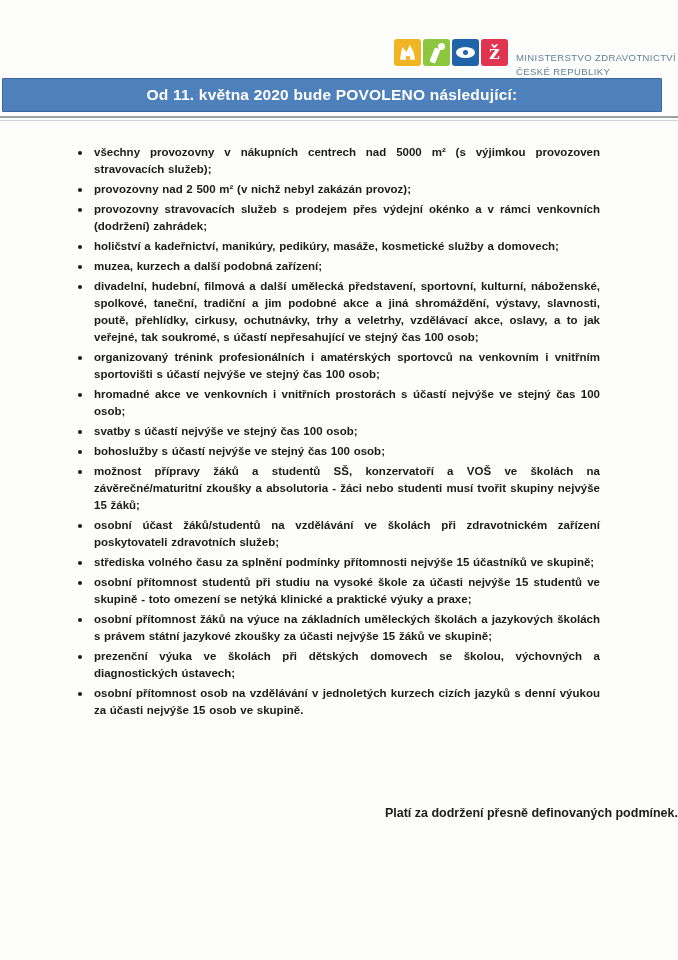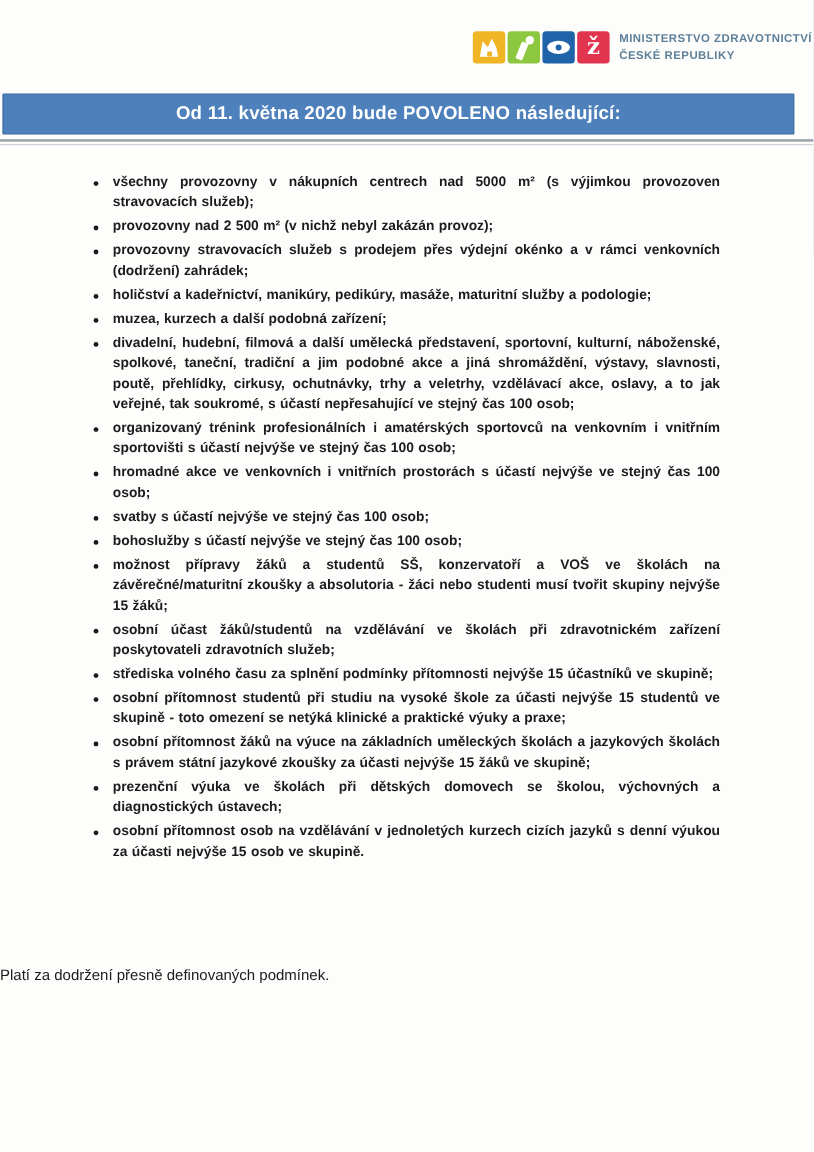--- a/index.html
+++ b/index.html
@@ -64,25 +64,26 @@
     width: 5px; height: 5px; border-radius: 50%;
   }
   .tile .glyph {
     position: absolute; left: 0; top: 0; width: 100%; height: 100%;
     display: flex; align-items: center; justify-content: center;
     color: #ffffff; font-weight: bold; font-size: 19px; line-height: 1;
     font-family: "DejaVu Serif", serif;
   }
   .logo-text {
     font-size: 9.5px;
-    font-weight: bold;
+    font-weight: normal;
     letter-spacing: 0.4px;
     line-height: 1.45;
     color: #5e7f98;
     text-transform: uppercase;
+    margin-top: 25px;
   }
 
   
   .title-bar {
     position: absolute;
     top: 78px;
     left: 2px;
     right: 16px;
     height: 34px;
     background: #4e81bc;
@@ -139,23 +140,23 @@
     border-radius: 50%;
     background: #1b1b1b;
   }
 
   
   .footer {
     position: absolute;
     top: 806px;
     left: 0;
     right: 0;
-    text-align: left;
+    text-align: right;
     font-size: 12.5px;
-    font-weight: normal;
+    font-weight: bold;
   }
 </style>
 </head>
 <body>
 
 <div class="page">
 
   <header class="logo-row">
     <div class="tiles">
       <div class="tile" style="background: rgb(239, 181, 37);">
@@ -184,21 +185,21 @@
     <span>Od 11. května 2020 bude POVOLENO následující:</span>
   </div>
 
   <div class="double-rule"></div>
 
   <main class="content">
     <ul class="allowed">
         <li><span>všechny provozovny v nákupních centrech nad 5000 m² (s výjimkou provozoven stravovacích služeb);</span></li>
         <li><span>provozovny nad 2 500 m² (v nichž nebyl zakázán provoz);</span></li>
         <li><span>provozovny stravovacích služeb s prodejem přes výdejní okénko a v rámci venkovních (dodržení) zahrádek;</span></li>
-        <li><span>holičství a kadeřnictví, manikúry, pedikúry, masáže, maturitní služby a podologie;</span></li>
+        <li><span>holičství a kadeřnictví, manikúry, pedikúry, masáže, kosmetické služby a domovech;</span></li>
         <li><span>muzea, kurzech a další podobná zařízení;</span></li>
         <li><span>divadelní, hudební, filmová a další umělecká představení, sportovní, kulturní, náboženské, spolkové, taneční, tradiční a jim podobné akce a jiná shromáždění, výstavy, slavnosti, poutě, přehlídky, cirkusy, ochutnávky, trhy a veletrhy, vzdělávací akce, oslavy, a to jak veřejné, tak soukromé, s účastí nepřesahující ve stejný čas 100 osob;</span></li>
         <li><span>organizovaný trénink profesionálních i amatérských sportovců na venkovním i vnitřním sportovišti s účastí nejvýše ve stejný čas 100 osob;</span></li>
         <li><span>hromadné akce ve venkovních i vnitřních prostorách s účastí nejvýše ve stejný čas 100 osob;</span></li>
         <li><span>svatby s účastí nejvýše ve stejný čas 100 osob;</span></li>
         <li><span>bohoslužby s účastí nejvýše ve stejný čas 100 osob;</span></li>
         <li><span>možnost přípravy žáků a studentů SŠ, konzervatoří a VOŠ ve školách na závěrečné/maturitní zkoušky a absolutoria - žáci nebo studenti musí tvořit skupiny nejvýše 15 žáků;</span></li>
         <li><span>osobní účast žáků/studentů na vzdělávání ve školách při zdravotnickém zařízení poskytovateli zdravotních služeb;</span></li>
         <li><span>střediska volného času za splnění podmínky přítomnosti nejvýše 15 účastníků ve skupině;</span></li>
         <li><span>osobní přítomnost studentů při studiu na vysoké škole za účasti nejvýše 15 studentů ve skupině - toto omezení se netýká klinické a praktické výuky a praxe;</span></li>

